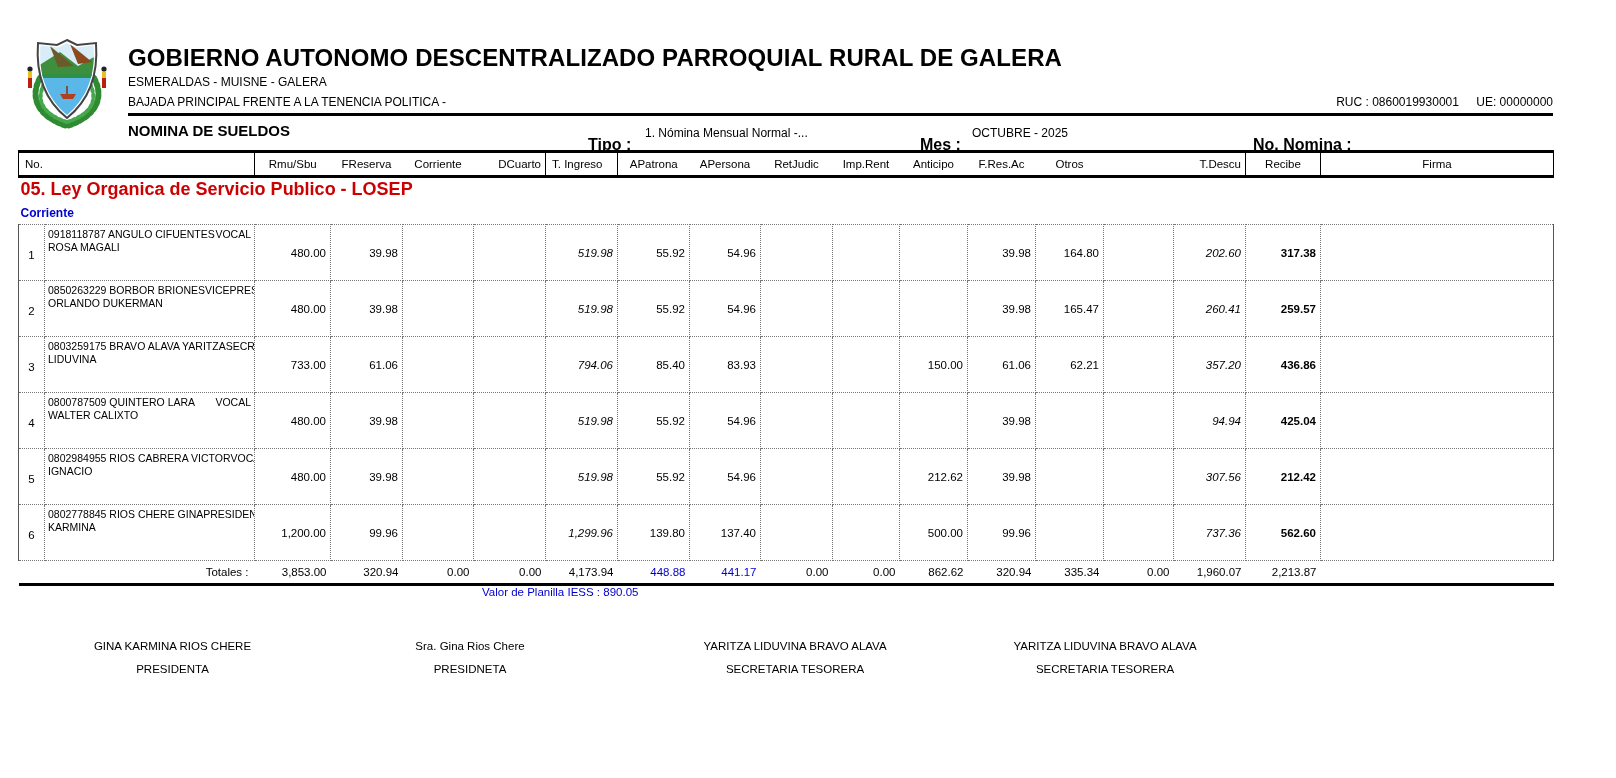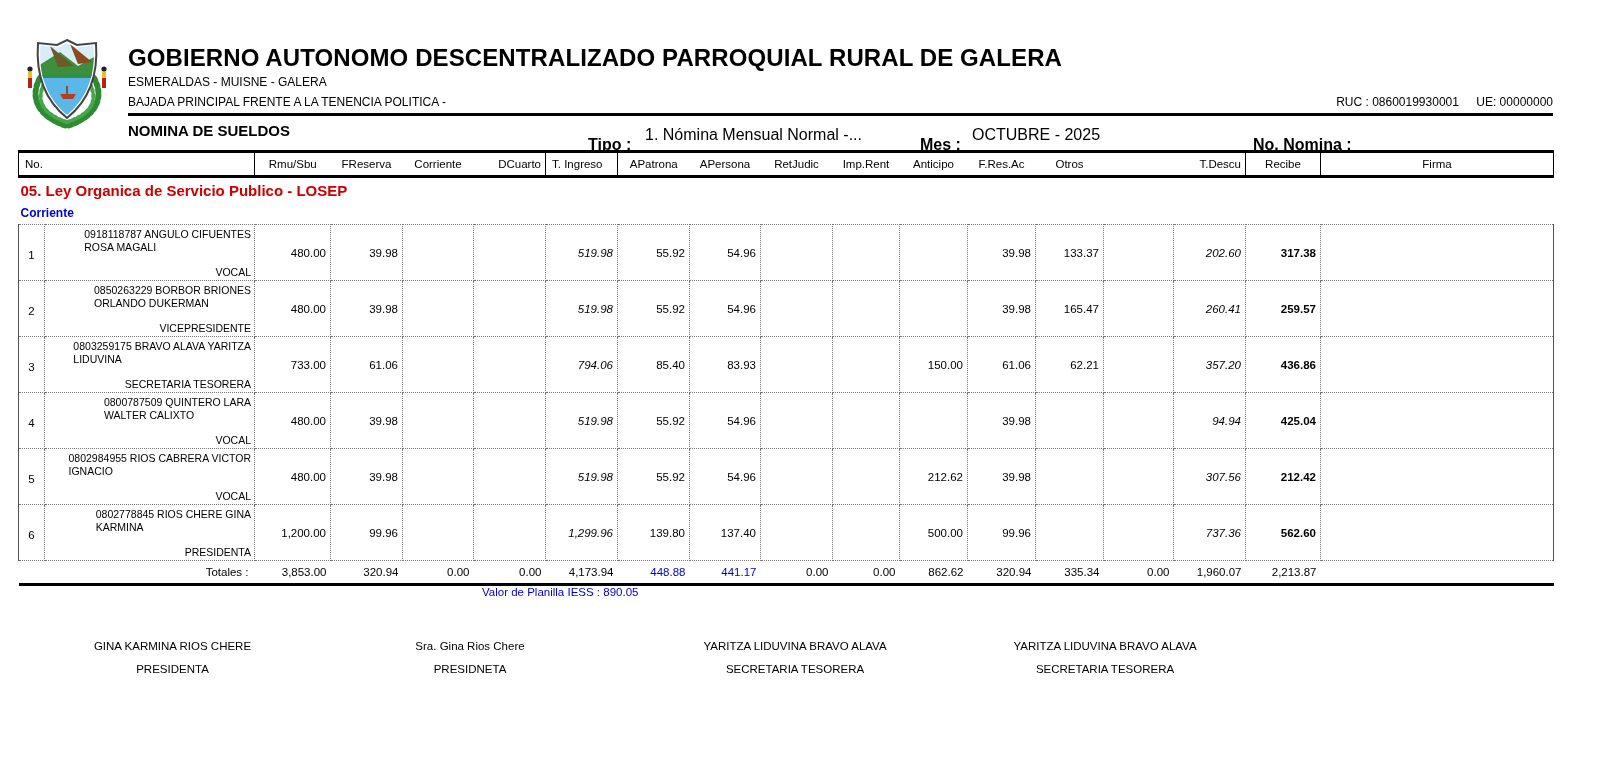--- a/index.html
+++ b/index.html
@@ -16,21 +16,21 @@
   .inst-name { position:absolute; left:128px; top:44px; font-size:24px; font-weight:bold; letter-spacing:0.1px; white-space:nowrap; }
   .inst-loc  { position:absolute; left:128px; top:75px; font-size:12px; white-space:nowrap; }
   .inst-addr { position:absolute; left:128px; top:95px; font-size:12px; white-space:nowrap; }
   .ruc-line  { position:absolute; right:63px; top:95px; font-size:12px; white-space:nowrap; }
   .ruc-line span { margin-left:14px; }
   .ruc-line span:first-child { margin-left:0; }
   .rule-top { position:absolute; left:128px; top:113px; width:1425px; height:3px; background:#000; }
 
   .doc-title { position:absolute; left:128px; top:122px; font-size:15px; font-weight:bold; white-space:nowrap; }
   .meta-lbl { position:absolute; top:136px; font-size:16px; font-weight:bold; white-space:nowrap; }
-  .meta-val { position:absolute; top:126px; font-size:16px; white-space:nowrap; }
+  .meta-val { position:absolute; top:126px; font-size:12px; white-space:nowrap; }
   .tipo-l { left:588px; } .tipo-v { left:645px; }
   .mes-l  { left:920px; } .mes-v  { left:972px; }
   .nom-l  { left:1253px; }
 
   
   .tbl-wrap { position:absolute; left:18px; top:150px; width:1535px; }
   table { border-collapse:collapse; table-layout:fixed; width:1535px; }
 
   col.c-no{width:26px} col.c-name{width:210px} col.c-rmu{width:76px}
   col.c-fres{width:72px} col.c-dter{width:71px} col.c-dcua{width:72px}
@@ -43,36 +43,36 @@
     border-top:3px solid #000; border-bottom:3px solid #000;
     height:25px; font-size:11.5px; padding:2px 4px; text-align:center;
     vertical-align:middle; white-space:nowrap; overflow:hidden;
   }
   tr.hdr td.hl { text-align:left; padding-left:6px; }
   tr.hdr td.hr { text-align:right; }
   .bl { border-left:1px solid #000 !important; }
   .br { border-right:1px solid #000 !important; }
 
   tr.section td { border:none; height:26px; vertical-align:bottom; padding:0 0 3px 2px; }
-  .sec-red  { color:#cc0000; font-weight:bold; font-size:15px; }
+  .sec-red  { color:#cc0000; font-weight:bold; font-size:18px; }
   tr.group td { border:none; height:22px; vertical-align:middle; padding:0 0 2px 2px; }
   .grp-blue { color:#0000cc; font-weight:bold; font-size:12px; }
 
   tr.body-row td {
     border:1px dotted #777; height:56px; vertical-align:middle;
     font-size:11.5px; overflow:hidden;
   }
   tr.body-row td:first-child { border-left:1px solid #555; }
   tr.body-row td:last-child  { border-right:1px solid #555; }
   td.n   { text-align:right; padding-right:4px; white-space:nowrap; }
   td.it  { font-style:italic; }
   td.rc  { font-weight:bold; font-size:12.5px; }
   td.rownum { text-align:center; vertical-align:top; padding-top:4px; font-size:11.5px; }
   td.namecell { vertical-align:top; padding:2px 3px; }
-  .nc { display:flex; flex-direction:column; justify-content:space-between; height:50px;align-items:flex-end; }
+  .nc { display:flex; flex-direction:row; justify-content:space-between; height:50px; }
   .nc .nm-line { font-size:10.5px; line-height:13px; white-space:nowrap; }
   .nc .cargo   { font-size:10.5px; white-space:nowrap; }
 
   tr.totals td {
     border:none; border-top:1px dotted #777; border-bottom:3px solid #000;
     height:24px; font-size:11.5px; text-align:right; padding-right:4px;
     vertical-align:middle; white-space:nowrap;
   }
   tr.totals td.tlabel { padding-right:6px; }
   .blue { color:#0000cc; }
@@ -208,21 +208,21 @@
       <td class="n">39.98</td>
       <td class="n"></td>
       <td class="n"></td>
       <td class="n it">519.98</td>
       <td class="n">55.92</td>
       <td class="n">54.96</td>
       <td class="n"></td>
       <td class="n"></td>
       <td class="n"></td>
       <td class="n">39.98</td>
-      <td class="n">133.37</td>
+      <td class="n">164.80</td>
       <td class="n"></td>
       <td class="n it">202.60</td>
       <td class="n rc">317.38</td>
       <td></td>
     </tr>
           <tr class="body-row">
       <td class="rownum">2</td>
       <td class="namecell">
         <div class="nc">
           <div>

